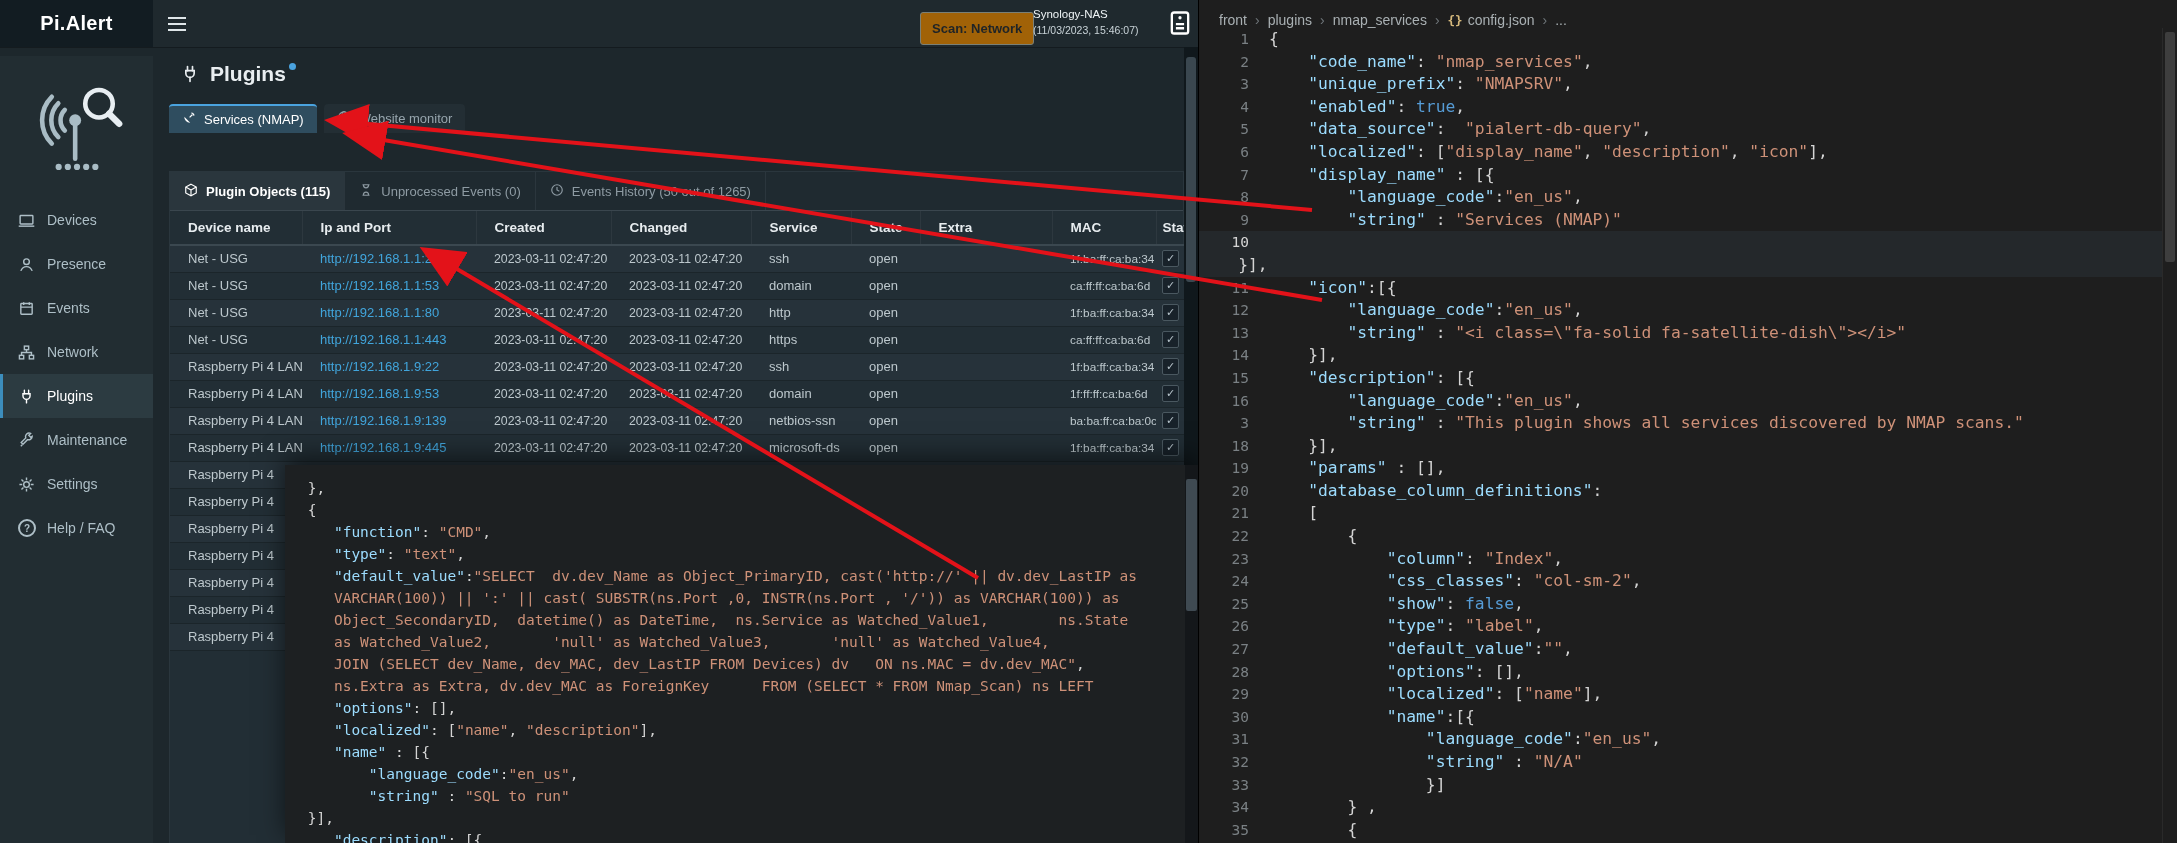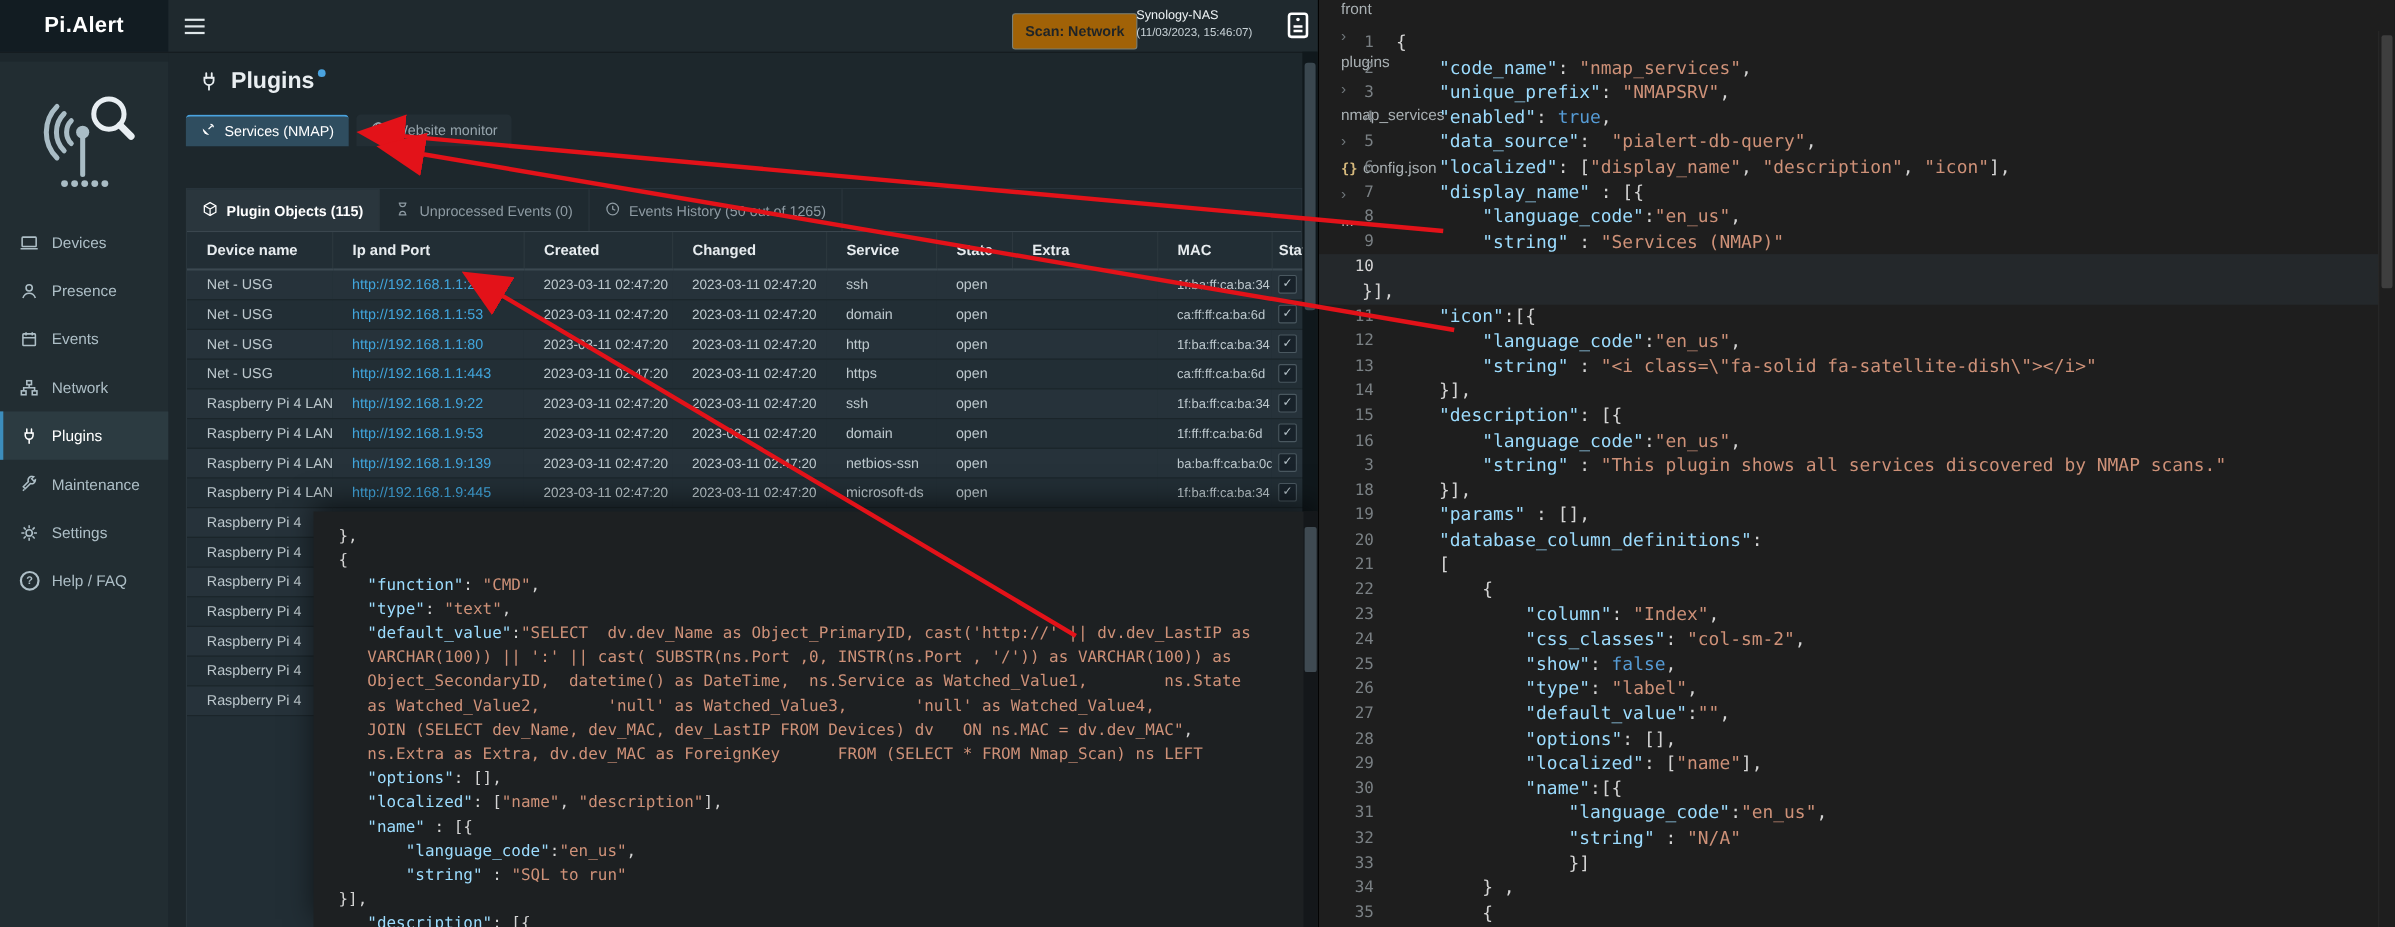--- a/index.html
+++ b/index.html
@@ -66,21 +66,21 @@
   .app-thumb{position:absolute;left:2px;right:2px;top:10px;height:225px;background:#3a474f;border-radius:3px;}
 
   
   .overlay-code{position:absolute;left:285px;top:465px;width:913px;height:378px;background:#1d2022;box-shadow:0 -8px 24px rgba(0,0,0,.55);z-index:5;padding:12px 14px 0 14px;box-sizing:border-box;overflow:hidden;}
   .overlay-code .cl{line-height:22px;font-family:"DejaVu Sans Mono",monospace;font-size:14.5px;white-space:pre;}
   .ov-scroll{position:absolute;right:0;top:0;width:13px;height:100%;background:#14171a;}
   .ov-thumb{position:absolute;right:1px;left:1px;top:14px;height:132px;background:#3f4a52;border-radius:2px;}
 
   
   .editor{position:absolute;left:1198px;top:0;width:979px;height:843px;background:#1e1e1e;border-left:1px solid #000;box-sizing:border-box;}
-  .breadcrumb{height:28px;display:flex;align-items:flex-start;padding-left:20px;color:#a9b0b3;font-size:14px;gap:8px;flex-direction:column;}
+  .breadcrumb{height:28px;display:flex;align-items:flex-end;padding-left:20px;color:#a9b0b3;font-size:14px;gap:8px;}
   .crumb{display:flex;align-items:center;gap:5px;cursor:pointer;}
   .crumb-sep{color:#6f767a;font-size:14px;}
   .json-ic{color:#d7ba7d;font-family:"DejaVu Sans Mono",monospace;font-weight:bold;font-size:12.5px;}
   .code-area{position:absolute;left:0;top:28px;right:14px;bottom:0;overflow:hidden;}
   .code-area .cl{display:flex;line-height:22.6px;font-family:"DejaVu Sans Mono",monospace;font-size:16.3px;white-space:pre;}
   .code-area .cl .g{width:50px;flex:none;text-align:right;padding-right:20px;color:#7a8084;font-size:14.5px;}
   .code-area .cl.cur{background:rgba(120,160,200,.08);flex-direction:column;}
   .code-area .cl.cur .g{color:#d5d5d5;}
   .tk-k{color:#9cdcfe;}
   .tk-s{color:#ce9178;}

